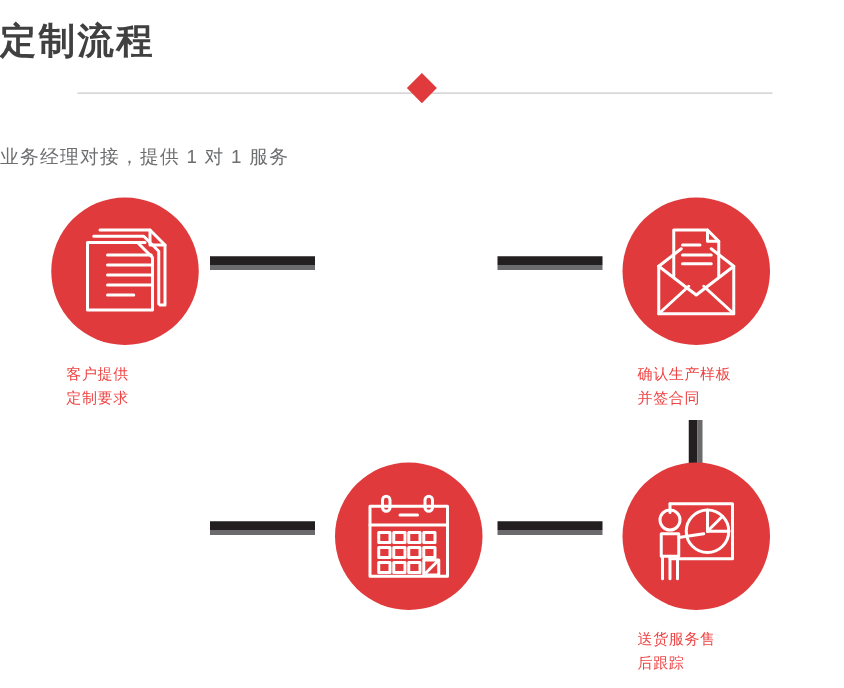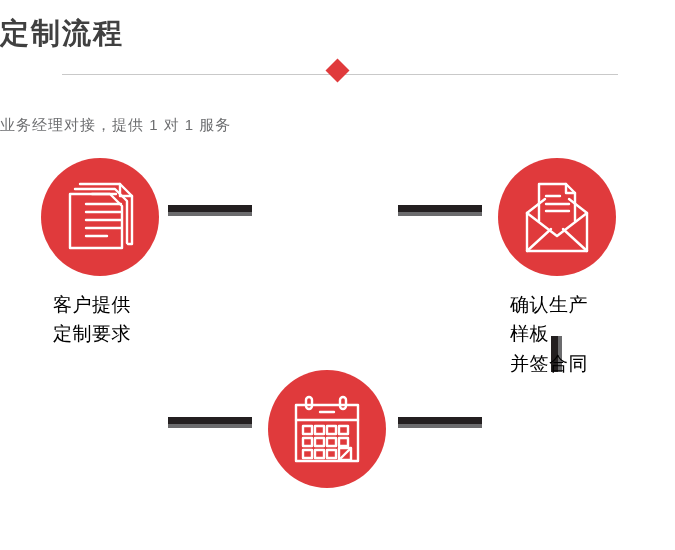--- a/index.html
+++ b/index.html
@@ -39,21 +39,21 @@
   .step{position:absolute;width:160px;}
   .circle{
     position:relative;
     width:118px;height:118px;border-radius:50%;
     background:#e03a3c;
     margin:0 auto;
   }
   .circle svg{position:absolute;left:0;top:0;}
   .caption{
     margin-top:14px;
-    font-size:19px;color:#000000;line-height:1.55;
+    font-size:12px;color:#ef4444;line-height:1.55;
     text-align:left;
     width:94px;
     margin-left:auto;margin-right:auto;
     letter-spacing:.5px;
     white-space:pre-line;
   }
 
   
   #step-1{left:20px;top:158px;}
   #step-2{left:247px;top:158px;}
@@ -171,14 +171,34 @@
           <rect x="35" y="80" width="9" height="8"></rect>
           <rect x="47" y="80" width="9" height="8"></rect>
           <rect x="59" y="80" width="9" height="8"></rect>
           <rect x="71" y="78" width="12" height="12"></rect>
           <line x1="73" y1="88" x2="82" y2="79"></line>
         </g>
       </svg>
     </div>
   </div>
 
+  <div class="step" id="step-6">
+    <div class="circle">
+      <svg width="118" height="118" viewBox="0 0 118 118">
+        <g fill="none" stroke="#ffffff" stroke-width="2.4" stroke-linejoin="round" stroke-linecap="round">
+          <path d="M38 33 h50 v44 h-50"></path>
+          <path d="M38 33 v7"></path>
+          <circle cx="68" cy="55" r="17"></circle>
+          <line x1="68" y1="55" x2="68" y2="38"></line>
+          <line x1="68" y1="55" x2="85" y2="55"></line>
+          <line x1="68" y1="55" x2="80" y2="43"></line>
+          <circle cx="38" cy="46" r="8"></circle>
+          <path d="M31 57 h14 v18 h-14 z"></path>
+          <path d="M32 75 v18 M44 75 v18 M38 75 v18"></path>
+          <path d="M45 60 l20 -3"></path>
+        </g>
+      </svg>
+    </div>
+    <div class="caption">送货服务售
+后跟踪</div>
+  </div>
 
 </div>
 
 </body></html>

